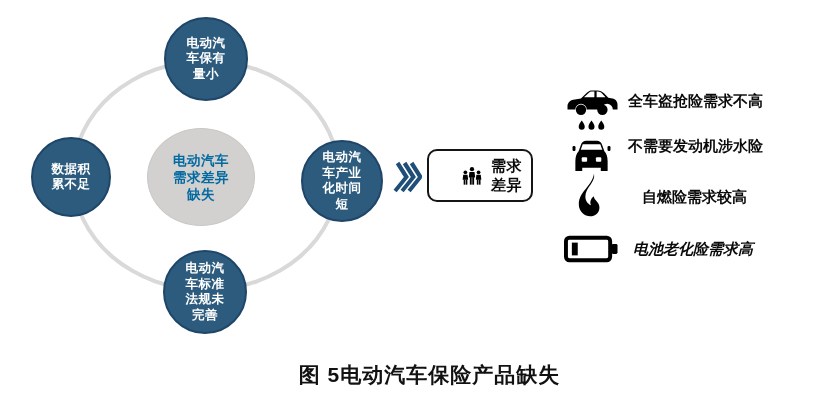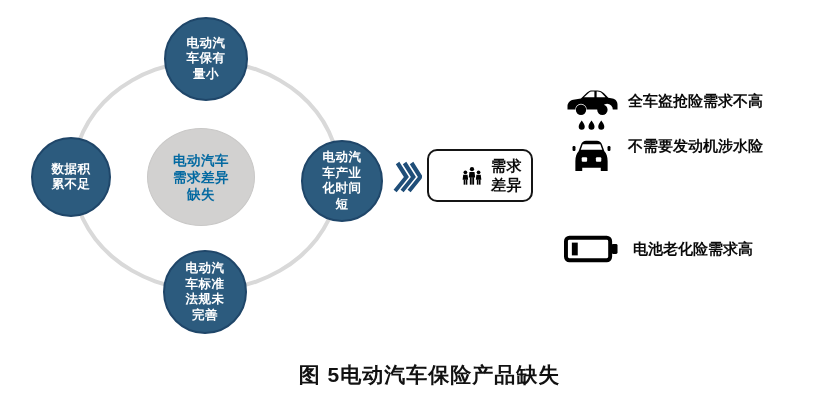--- a/index.html
+++ b/index.html
@@ -106,21 +106,21 @@
     color: #0a0a0a;
     white-space: nowrap;
   }
   .finding-1 { top: 84px;  height: 34px; }
   .finding-2 { top: 118px; height: 56px; }
   .finding-3 { top: 172px; height: 50px; }
   .finding-4 { top: 229px; height: 40px; }
   .finding-1 .label { margin-left: 6px; }
   .finding-2 .label { margin-left: 6px; }
   .finding-3 .label { margin-left: 20px; }
-  .finding-4 .label { margin-left: 11px; }
+  .finding-4 .label { margin-left: 11px; font-style: italic; }
 
   
   .caption {
     position: absolute;
     left: 0; top: 361px;
     width: 795px;
     text-align: center;
     font-size: 21px;
     font-weight: bold;
     color: #111111;
@@ -212,20 +212,28 @@
         <path d="M2.5 23.5 v-3.2 c0-3.4 2.4-6 5.8-6.6 l7.6-1.3 6.2-5.9 C23.6 5 25.2 4.4 27 4.4 h5.4 c2.5 0 4.9 1 6.6 2.9 l4.3 4.5 4.2 0.8 c2.9 0.5 5 3 5 6 v4.9 h-4.7 a5.7 5.7 0 0 0-11.4 0 H21.7 a5.7 5.7 0 0 0-11.4 0 z"></path>
         <path d="M19 11.3 l4.6-4.4 c0.9-0.8 2-1.3 3.2-1.3 h2.6 v5.7 z" fill="#fff"></path>
         <path d="M31.6 5.6 h1 c1.8 0 3.5 0.8 4.7 2.1 l3.2 3.6 h-8.9 z" fill="#fff"></path>
         <circle cx="16" cy="23.8" r="5.2"></circle>
         <circle cx="37.4" cy="23.8" r="5.2"></circle>
       </svg>
     </div>
     <span class="label">全车盗抢险需求不高</span>
   </div>
 
+  <div class="finding finding-3">
+    <div class="icon-cell">
+      <svg width="30" height="48" viewBox="0 0 32 50" fill="#000">
+        <path d="M19.2 0c1.9 9.6-9.2 14.9-9.2 24.5 0 4.5 2.5 7.7 5.8 9.4-1.3-3.4-0.2-6.9 3-9.6 0.9 4.7 6.2 6.4 6.2 11.8 0 5.9-4.7 9.5-9.9 9.5C9.3 45.6 3 40.5 3 33 3 18.8 17.2 14.1 19.2 0z"></path>
+      </svg>
+    </div>
+    <span class="label">自燃险需求较高</span>
+  </div>
 
   <div class="finding finding-4">
     <div class="icon-cell">
       <svg width="55" height="32" viewBox="0 0 56 32" fill="#000">
         <rect x="2" y="4.5" width="45" height="23" rx="3.5" fill="none" stroke="#000" stroke-width="4"></rect>
         <rect x="48.5" y="11" width="6" height="10" rx="1.5"></rect>
         <rect x="8" y="9.5" width="6" height="13"></rect>
       </svg>
     </div>
     <span class="label">电池老化险需求高</span>

